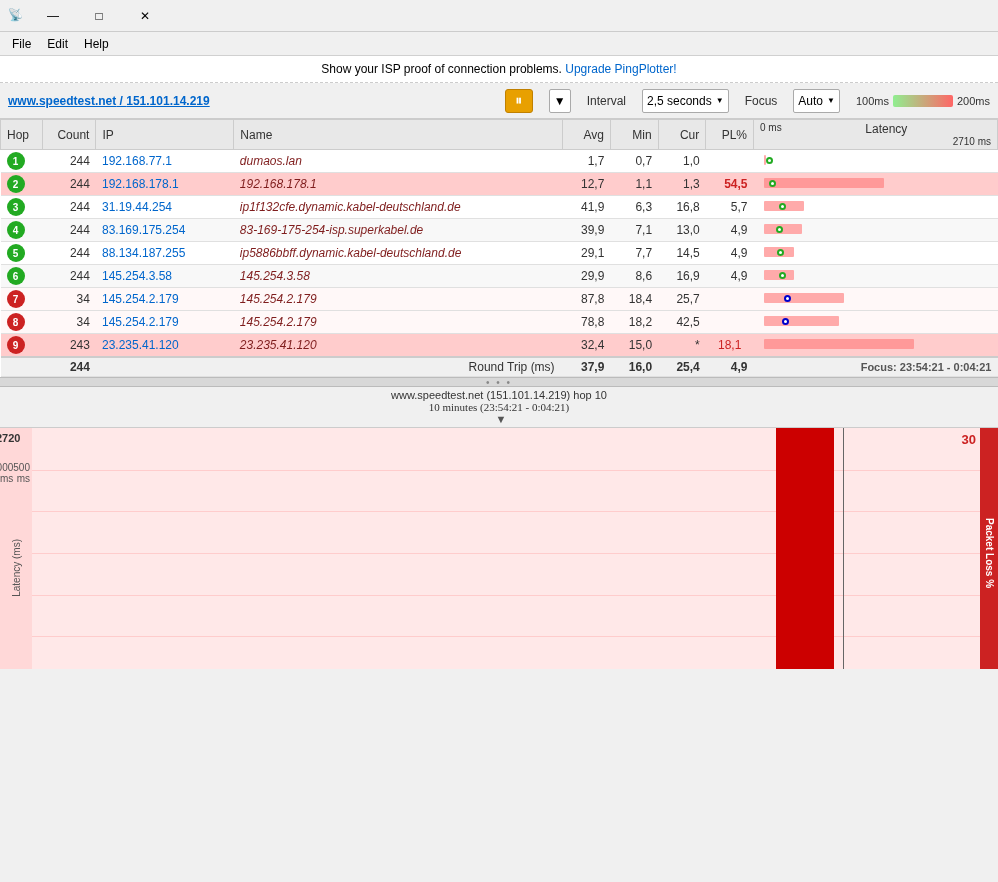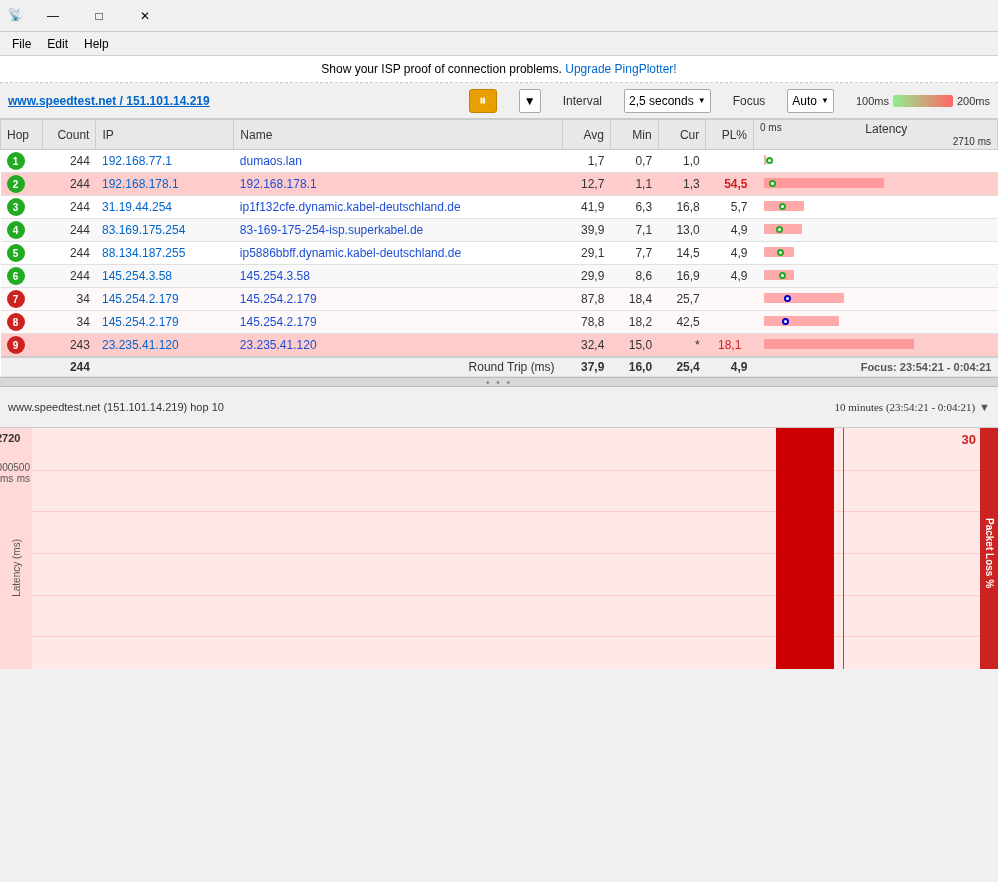--- a/index.html
+++ b/index.html
@@ -49,21 +49,21 @@
       font-size: 12px;
     }
     .banner a { color: #0066cc; text-decoration: none; }
 
     
     .toolbar {
       background: #f0f0f0;
       display: flex;
       align-items: center;
       padding: 4px 8px;
-      gap: 22px;
+      gap: 16px;
       border-bottom: 1px solid #ccc;
       height: 36px;
     }
     .target-display {
       font-size: 12px;
       font-weight: bold;
       color: #333;
       flex: 1;
     }
     .target-display span { color: #0066cc; text-decoration: underline; cursor: pointer; }
@@ -119,21 +119,21 @@
       text-align: left;
       font-weight: normal;
       color: #333;
     }
     thead th.num { text-align: right; }
     tbody tr { border-bottom: 1px solid #e0e0e0; }
     tbody tr:nth-child(even) { background: #f8f8f8; }
     tbody td { padding: 2px 6px; color: #333; }
     tbody td.ip { color: #0066cc; }
     tbody td.num { text-align: right; }
-    tbody td.name-link { color: #1d4ed8; }
+    tbody td.name-link { color: #7f1d1d; font-style: italic; }
 
     .hop-circle {
       width: 18px; height: 18px;
       border-radius: 50%;
       display: inline-flex; align-items: center; justify-content: center;
       font-size: 10px; font-weight: bold; color: white;
     }
     .hop-green { background: #22aa22; }
     .hop-red { background: #cc2222; }
 
@@ -161,22 +161,23 @@
       background: #ffd8d8;
       position: relative;
       height: 282px;
       overflow: hidden;
     }
     .bottom-header {
       background: #f0f0f0;
       border-bottom: 1px solid #ccc;
       display: flex;
       align-items: center;
-      padding: 14px 8px;
+      padding: 2px 8px;
       font-size: 11px;
+      flex-direction: column;
     }
     .bottom-header-title { flex: 1; color: #333; }
     .bottom-header-time { color: #333; font-family: Liberation Serif, serif; }
     .bottom-header-arrow { cursor: pointer; color: #555; margin-left: 4px; }
 
     .chart-area {
       position: relative;
       display: flex;
       height: 250px;
     }

